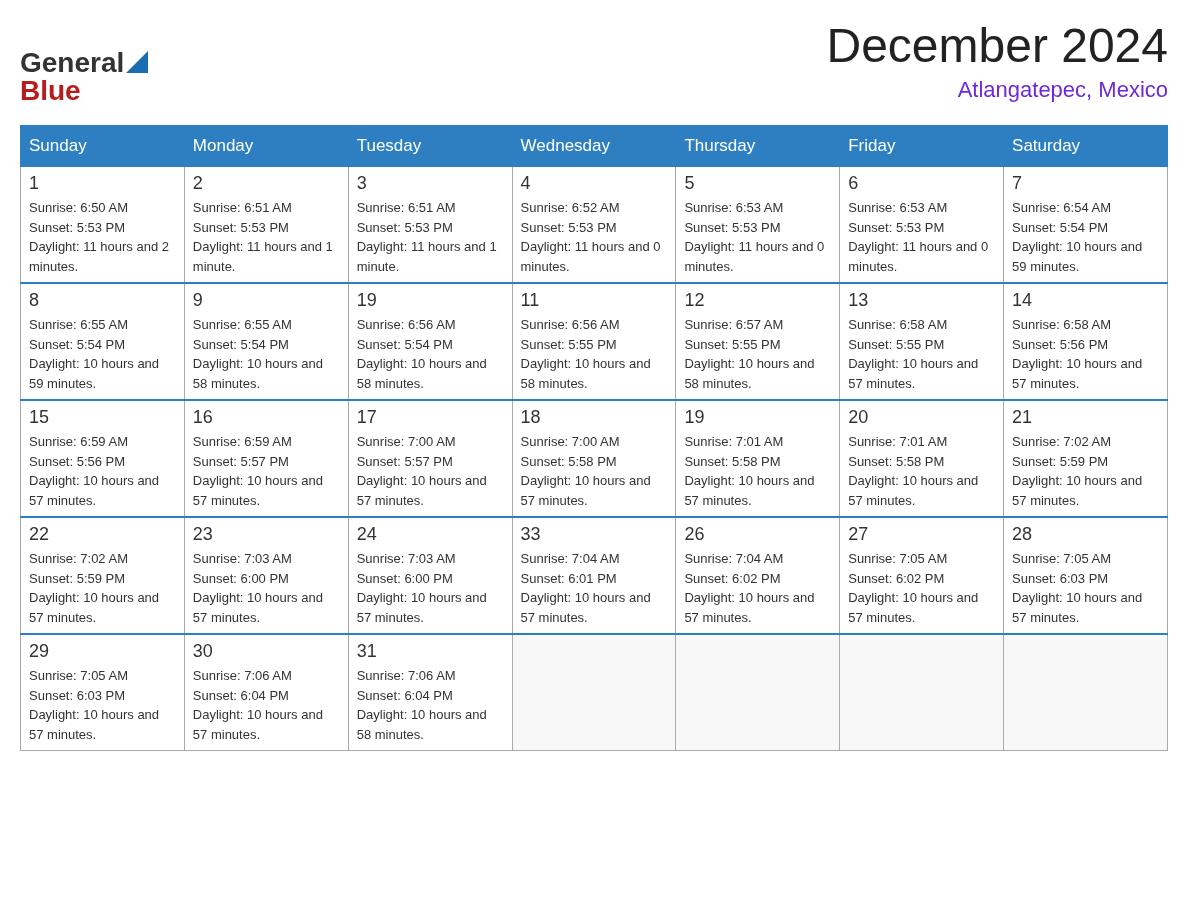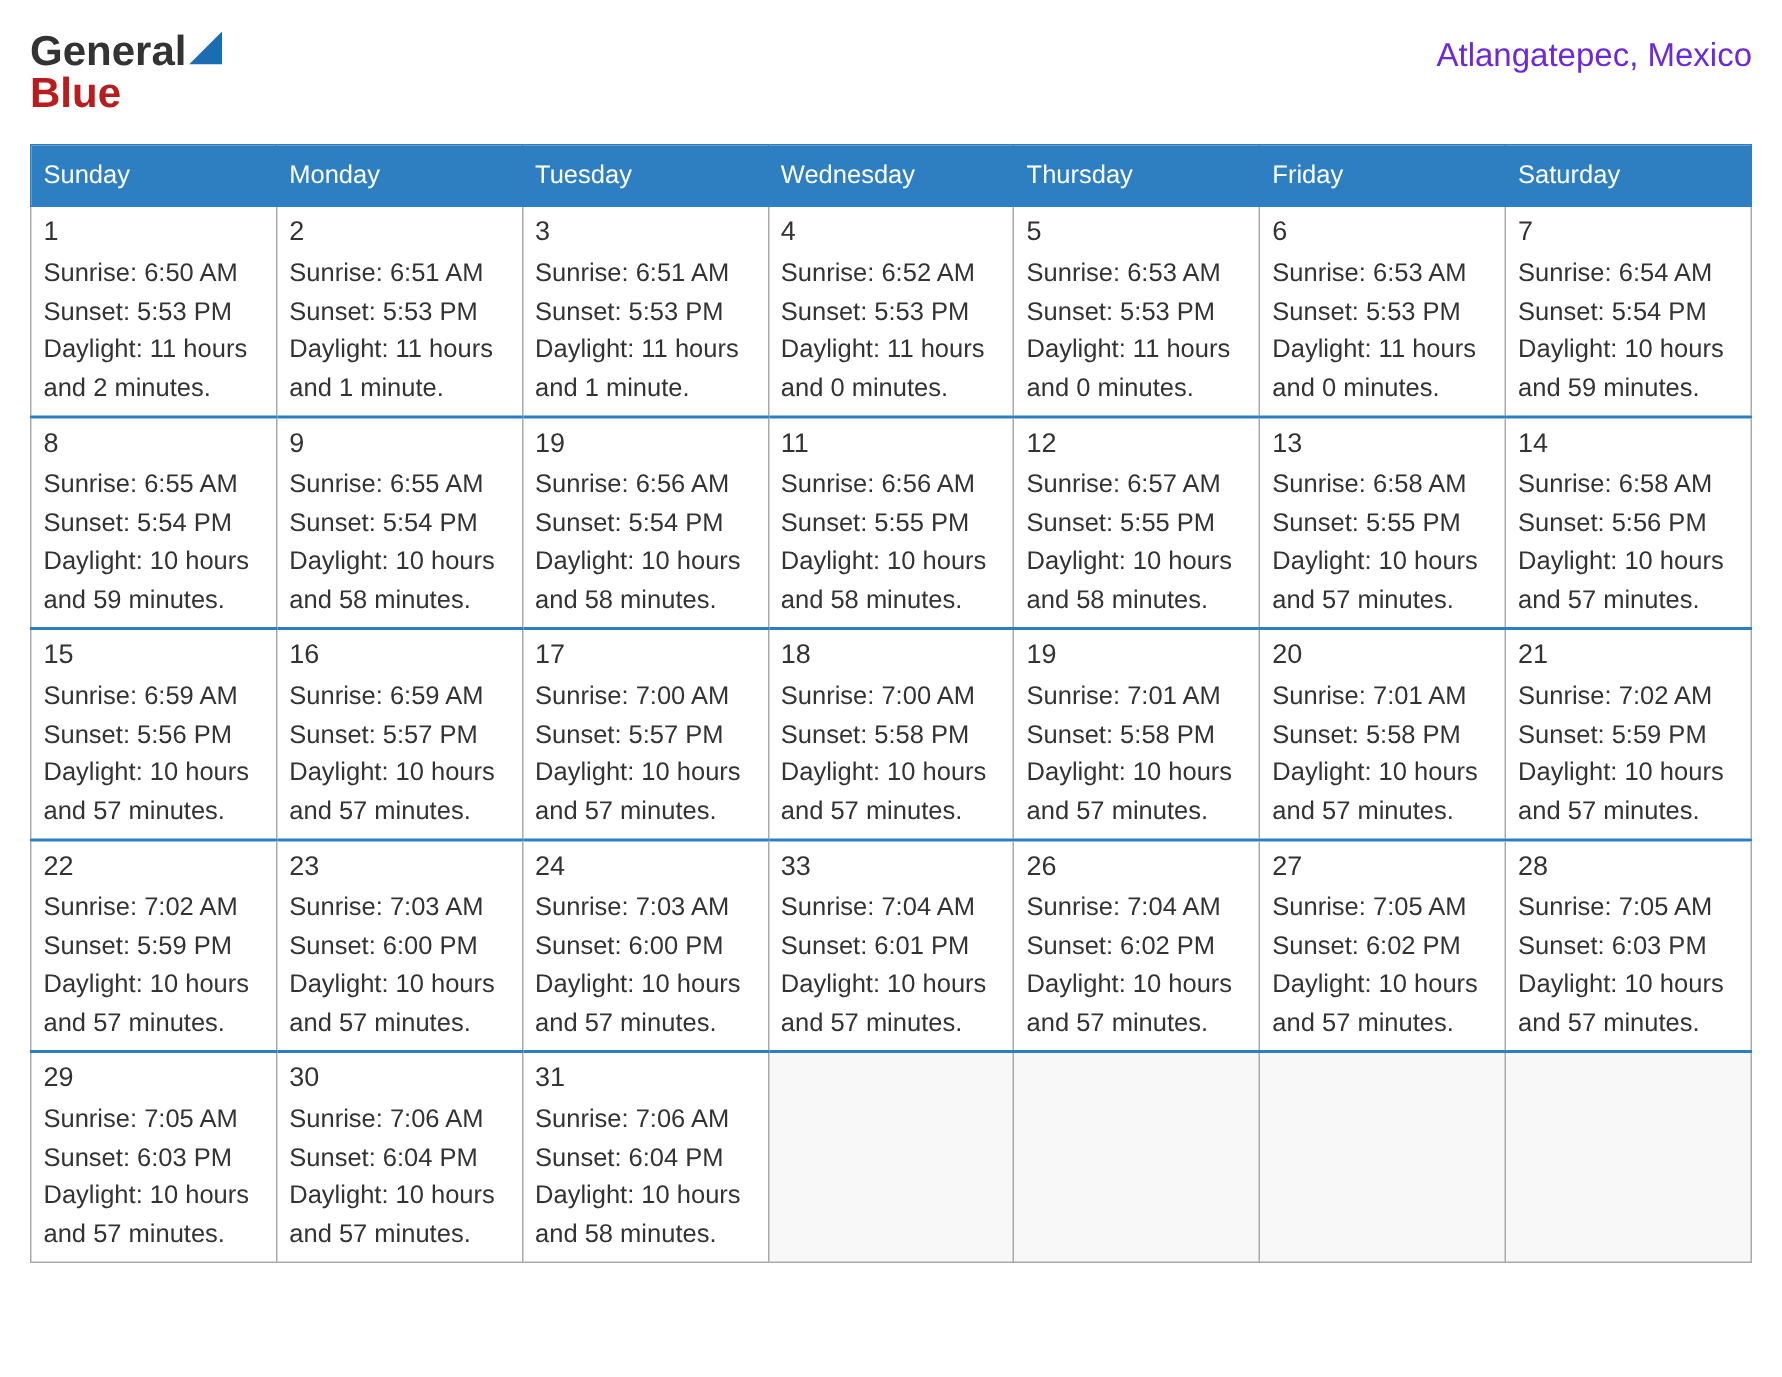--- a/index.html
+++ b/index.html
@@ -12,20 +12,21 @@
     }
     .header-area {
       display: flex;
       justify-content: space-between;
       align-items: flex-start;
       margin-bottom: 20px;
     }
     .logo {
       display: flex;
       align-items: flex-end;
+      margin-top: 29px;
     }
     .logo-text-general {
       font-size: 28px;
       font-weight: bold;
       color: #333;
     }
     .logo-text-blue {
       font-size: 28px;
       font-weight: bold;
       color: #b91c1c;
@@ -68,21 +69,21 @@
     }
     .calendar-table td.empty {
       background: #f8f8f8;
     }
     .day-number {
       font-size: 18px;
       color: #333;
       margin-bottom: 4px;
     }
     .day-info {
-      font-size: 17px;
+      font-size: 13px;
       line-height: 1.5;
       color: #333;
     }
     .row-border td {
       border-top: 2px solid #2e7fc1;
     }
   </style>
 </head>
 <body>
 
@@ -97,20 +98,21 @@
             <polygon points="0,22 22,22 22,0" fill="#1a6cb3"></polygon>
           </svg>
         </span>
       </div>
       <div>
         <span class="logo-text-blue">Blue</span>
       </div>
     </div>
   </div>
   <div class="title-area">
+    <div class="month-title">December 2024</div>
     <div class="location-title">Atlangatepec, Mexico</div>
   </div>
 </div>
 
 <table class="calendar-table">
   <thead>
     <tr>
     <th>Sunday</th>
         <th>Monday</th>
         <th>Tuesday</th>

